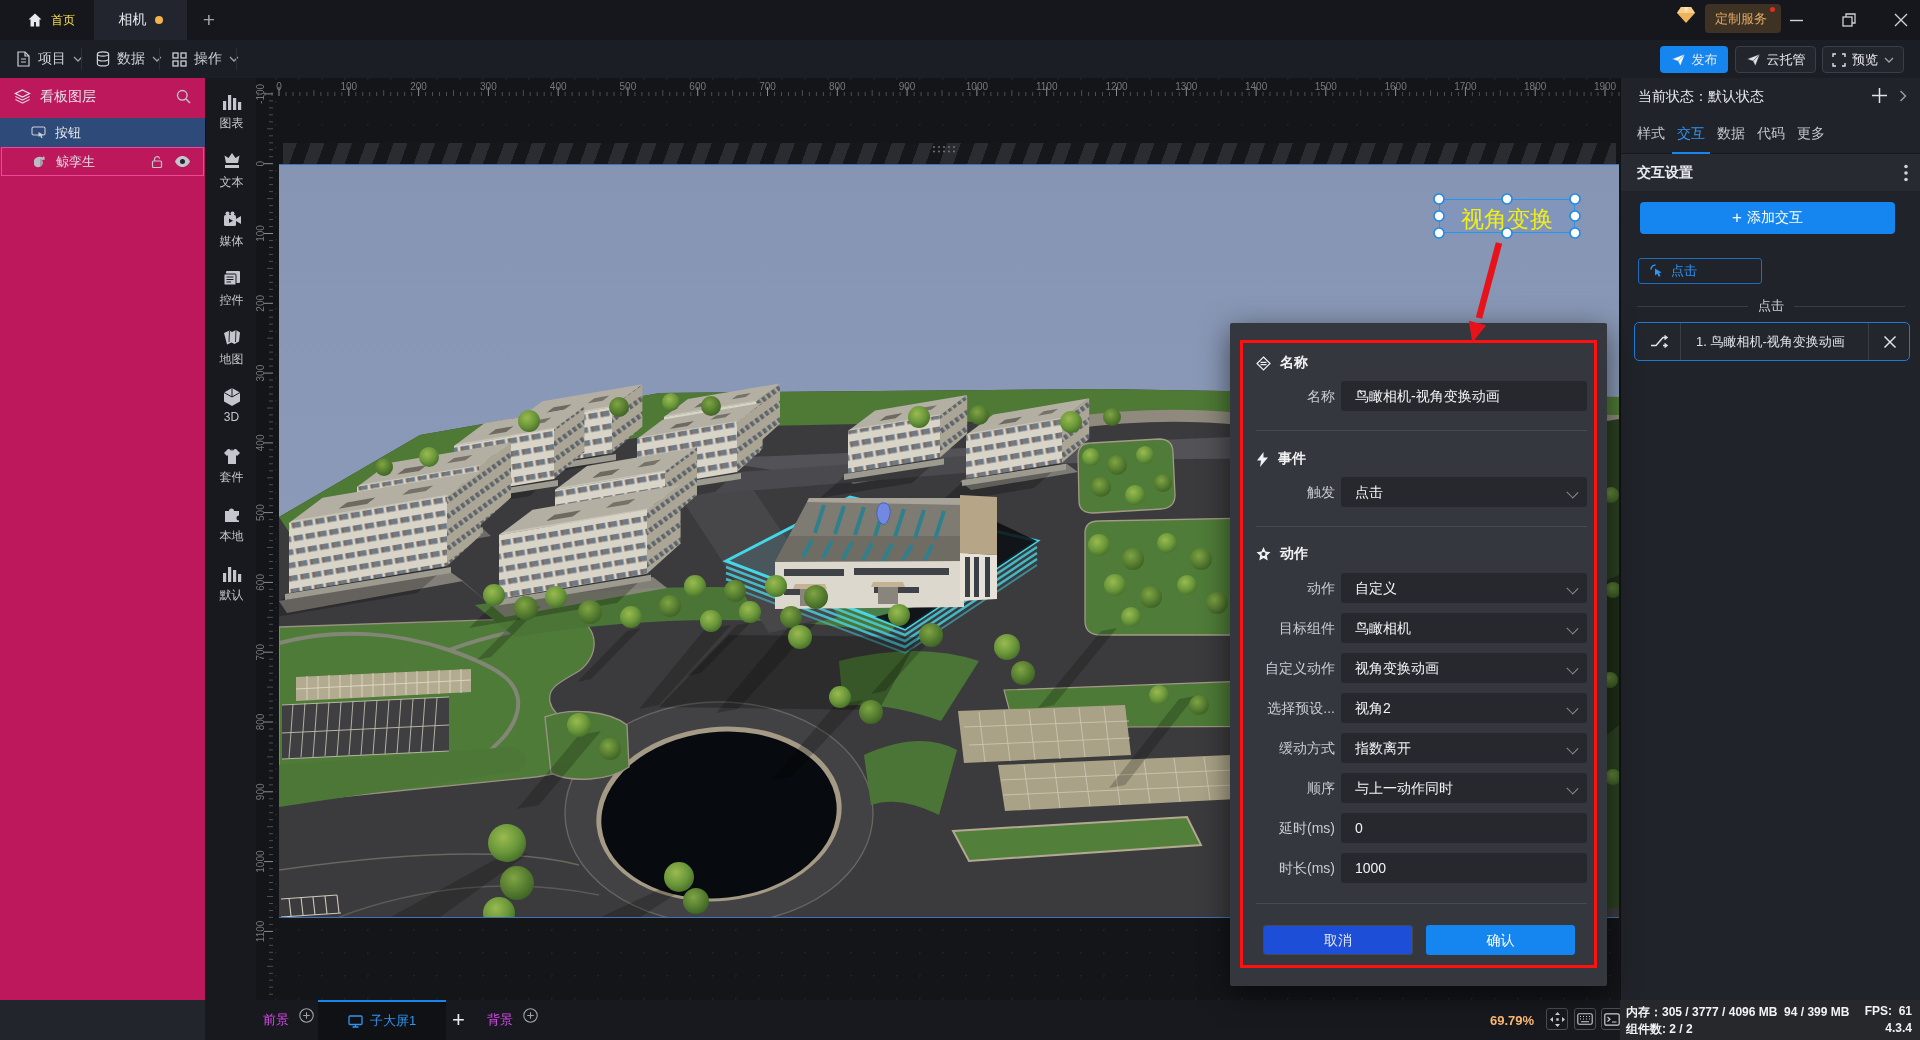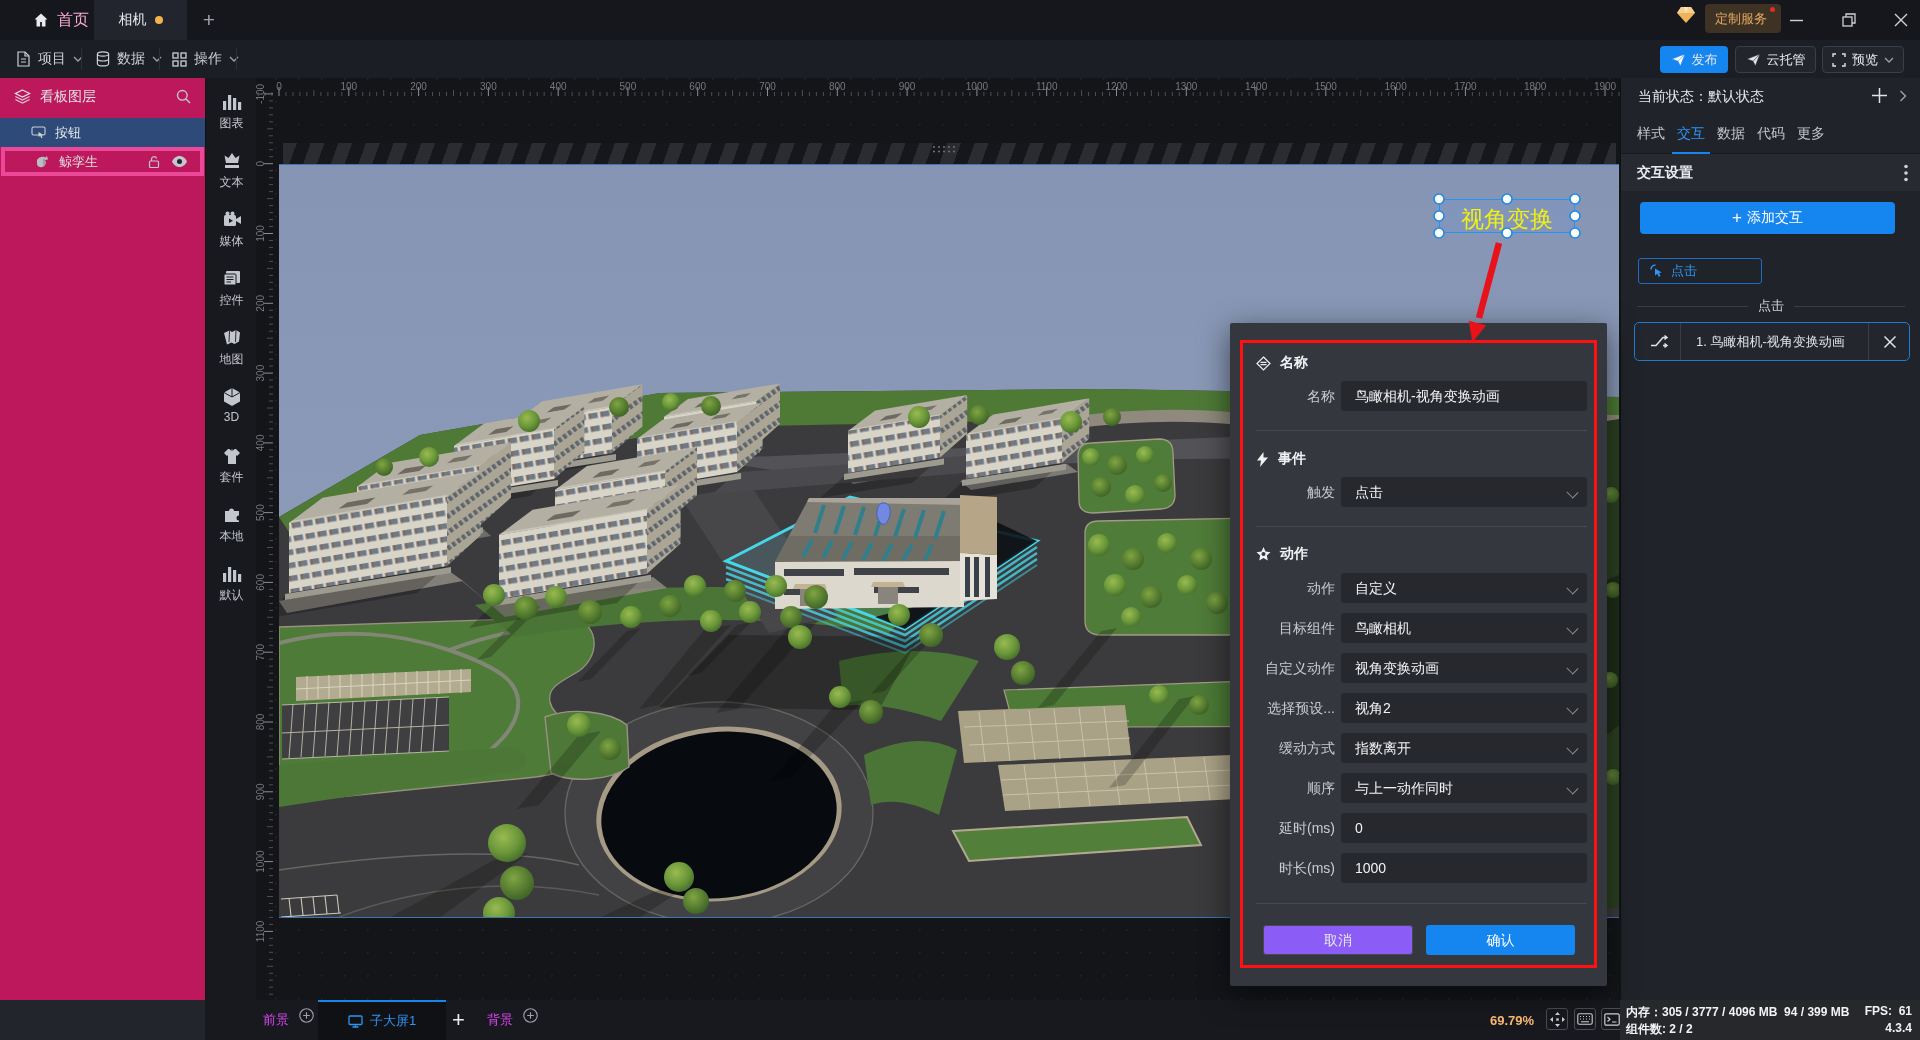--- a/index.html
+++ b/index.html
@@ -1,40 +1,40 @@
 <!DOCTYPE html>
 <html><head><meta charset="utf-8">
 <style>
 *{margin:0;padding:0;box-sizing:border-box}
 html,body{width:1920px;height:1040px;overflow:hidden;background:#131418;font-family:"Liberation Sans",sans-serif;-webkit-font-smoothing:antialiased}
 .abs{position:absolute}
 #app{position:relative;width:1920px;height:1040px;color:#c9ccd2}
 
 #titlebar{position:absolute;left:0;top:0;width:1920px;height:40px;background:#15171c}
-.tab-home{position:absolute;left:14px;top:0;width:94px;height:40px;display:flex;align-items:center;justify-content:center;gap:8px;color:#f9a8d4;font-size:16px}
+.tab-home{position:absolute;left:4px;top:0;width:94px;height:40px;display:flex;align-items:center;justify-content:center;gap:8px;color:#fde047;font-size:12px}
 .tab-act{position:absolute;left:94px;top:0;width:93px;height:40px;background:#22252d;display:flex;align-items:center;justify-content:center;gap:8px;color:#e8eaee;font-size:14px}
 .dot-o{width:8px;height:8px;border-radius:50%;background:#f1b34a}
 .tab-plus{position:absolute;left:196px;top:7px;width:26px;height:26px;color:#9da1a8;font-size:21px;text-align:center;line-height:25px;font-weight:400}
 #cust{position:absolute;left:1674px;top:4px;height:32px;display:flex;}
 #cust .pill{height:29px;background:#3d3223;border-radius:4px;color:#e2a863;font-size:13px;padding:0 14px 0 10px;line-height:29px;position:relative}
 #cust .pill .rd{position:absolute;right:6px;top:3px;width:5px;height:5px;background:#e02e24;border-radius:50%}
 .winbtn{position:absolute;top:0;width:46px;height:40px;color:#cfd2d6;display:flex;align-items:center;justify-content:center}
 
 #menubar{position:absolute;left:0;top:40px;width:1920px;height:38px;background:#1b1e25}
 .menu-item{position:absolute;top:0;height:38px;display:flex;align-items:center;gap:7px;color:#cdd0d5;font-size:14px}
 .menu-sep{position:absolute;top:8px;width:1px;height:22px;background:#2c2f36}
 .mbtn{position:absolute;top:6px;height:27px;border-radius:4px;font-size:13px;color:#e6e8ec;display:flex;align-items:center;justify-content:center;gap:6px}
 #btn-pub{left:1660px;width:68px;background:#1585f0}
 #btn-cloud{left:1735px;width:81px;background:#22252c;border:1px solid #3a3e46}
 #btn-prev{left:1822px;width:82px;background:#22252c;border:1px solid #3a3e46}
 
 #lpanel{position:absolute;left:0;top:78px;width:205px;height:962px;background:#be185d}
 #lpanel .hd{position:absolute;left:0;top:0;width:205px;height:37px;display:flex;align-items:center;color:#dfe2e6;font-size:14px}
 .litem1{position:absolute;left:0;top:40px;width:205px;height:29px;background:#2d4a78;display:flex;align-items:center;color:#e8eaee;font-size:13px}
-.litem2{position:absolute;left:1px;top:69px;width:203px;height:29px;border:4px solid #ec4899;display:flex;align-items:center;color:#dfe2e6;font-size:13px}
+.litem2{position:absolute;left:1px;top:69px;width:203px;height:29px;border:1px solid #ec4899;display:flex;align-items:center;color:#dfe2e6;font-size:13px}
 
 #ibar{position:absolute;left:205px;top:78px;width:51px;height:962px;background:#17191f;border-left:1px solid #101216}
 .ico{position:absolute;left:0;width:51px;text-align:center;color:#c3c6cc;font-size:12px}
 .ico svg{display:block;margin:0 auto 3px auto}
 
 #canvas{position:absolute;left:256px;top:78px;width:1364px;height:922px;background:#131519;overflow:hidden}
 #dots{position:absolute;left:0;top:0;width:1364px;height:922px;background-image:radial-gradient(#2b2d33 1px,transparent 1px);background-size:23px 23px;background-position:8px 12px;opacity:.55}
 #ruler-top{position:absolute;left:0;top:2px;width:1364px;height:18px}
 #ruler-left{position:absolute;left:0;top:2px;width:17px;height:920px}
 #hatch{position:absolute;left:27px;top:65px;width:1333px;height:20.7px;background:repeating-linear-gradient(110deg,#2a2c31 0 13px,#15171b 13px 26px)}
@@ -60,21 +60,21 @@
 .bicon{position:absolute;top:8px;width:22px;height:22px;border:1px solid #4a4d53;border-radius:3px;color:#cfd2d6;display:flex;align-items:center;justify-content:center}
 #stats{position:absolute;left:1620px;top:0;width:300px;height:40px;background:#26282c;color:#f2f3f5;font-size:12px;font-weight:bold}
 
 #modal{position:absolute;left:1230px;top:323px;width:377px;height:663px;background:#34373e;border-radius:2px;box-shadow:0 8px 30px rgba(0,0,0,.55)}
 #modal .red{position:absolute;left:10px;top:17px;width:357px;height:628px;border:3px solid #f11;}
 .msec{position:absolute;left:26px;color:#f0f1f3;font-size:14px;font-weight:bold;display:flex;align-items:center;gap:9px}
 .mlabel{position:absolute;color:#c9ccd2;font-size:14px;text-align:right;width:82px}
 .mfield{position:absolute;left:111px;width:246px;height:30px;background:#26282e;border-radius:3px;color:#f2f3f5;font-size:14px;font-weight:normal;line-height:30px;padding-left:14px}
 .mdiv{position:absolute;left:26px;width:331px;height:1px;background:#46494f}
 .caret{position:absolute;right:10px;top:11px;width:9px;height:9px;border-right:1.6px solid #8a8d93;border-bottom:1.6px solid #8a8d93;transform:rotate(45deg) scale(1,.9)}
-#mcancel{position:absolute;left:33px;top:602px;width:150px;height:30px;background:#8b5cf6;border:1px solid #46494f;border-radius:3px;color:#e8eaee;font-size:14px;text-align:center;line-height:28px}
+#mcancel{position:absolute;left:33px;top:602px;width:150px;height:30px;background:#1d4ed8;border:1px solid #46494f;border-radius:3px;color:#e8eaee;font-size:14px;text-align:center;line-height:28px}
 #mok{position:absolute;left:196px;top:602px;width:149px;height:30px;background:#1585f0;border-radius:3px;color:#fff;font-size:14px;text-align:center;line-height:30px}
 </style></head>
 <body>
 <div id="app">
 
   <div id="titlebar">
     <div class="tab-home">
       <svg width="16" height="16" viewBox="0 0 16 16">
           <path d="M8 1.5 1.5 7.5h2v7h3.6v-4.4h1.8v4.4h3.6v-7h2z" fill="#e8eaee"></path>
         </svg>

